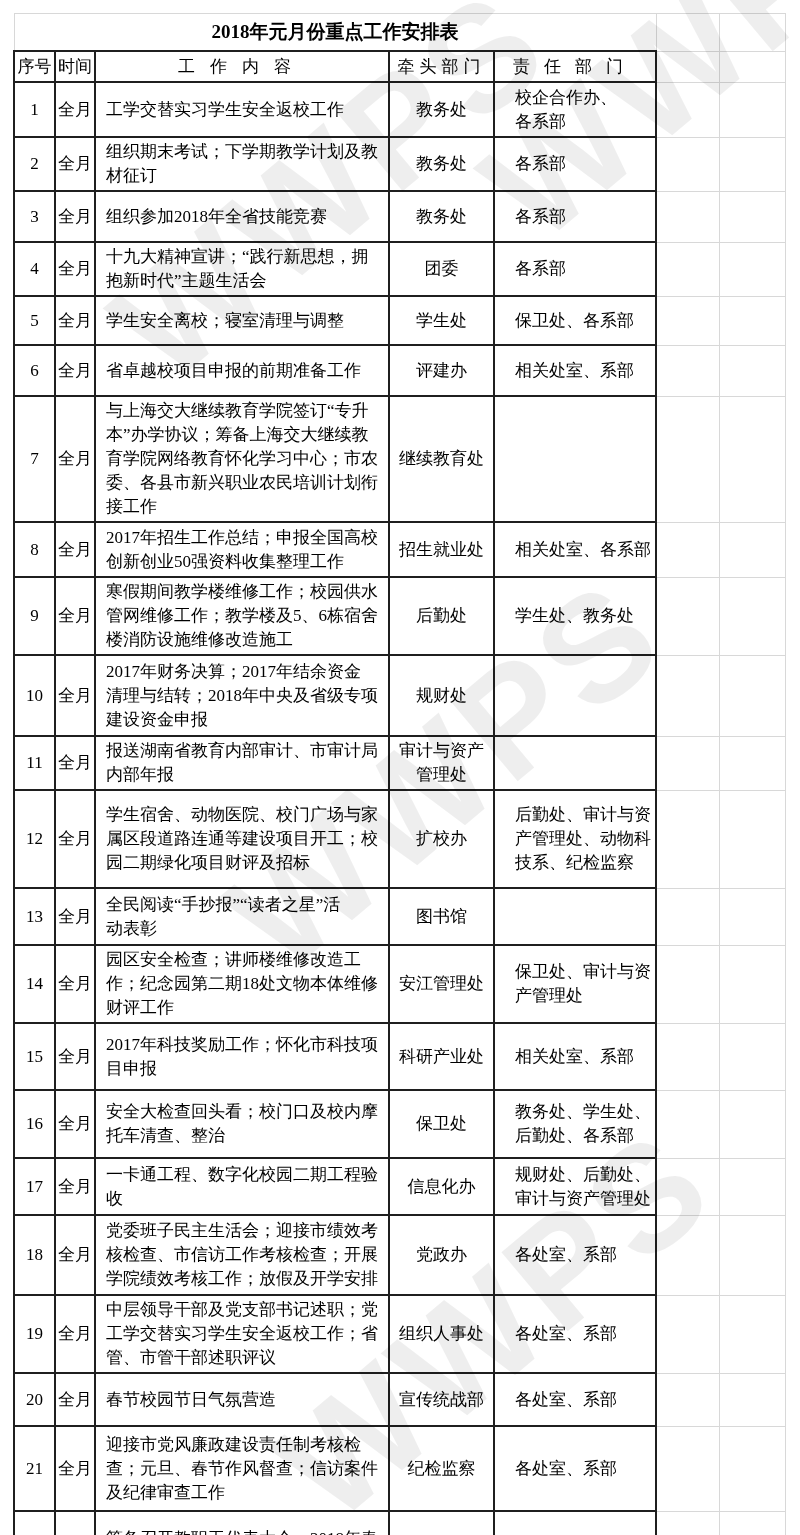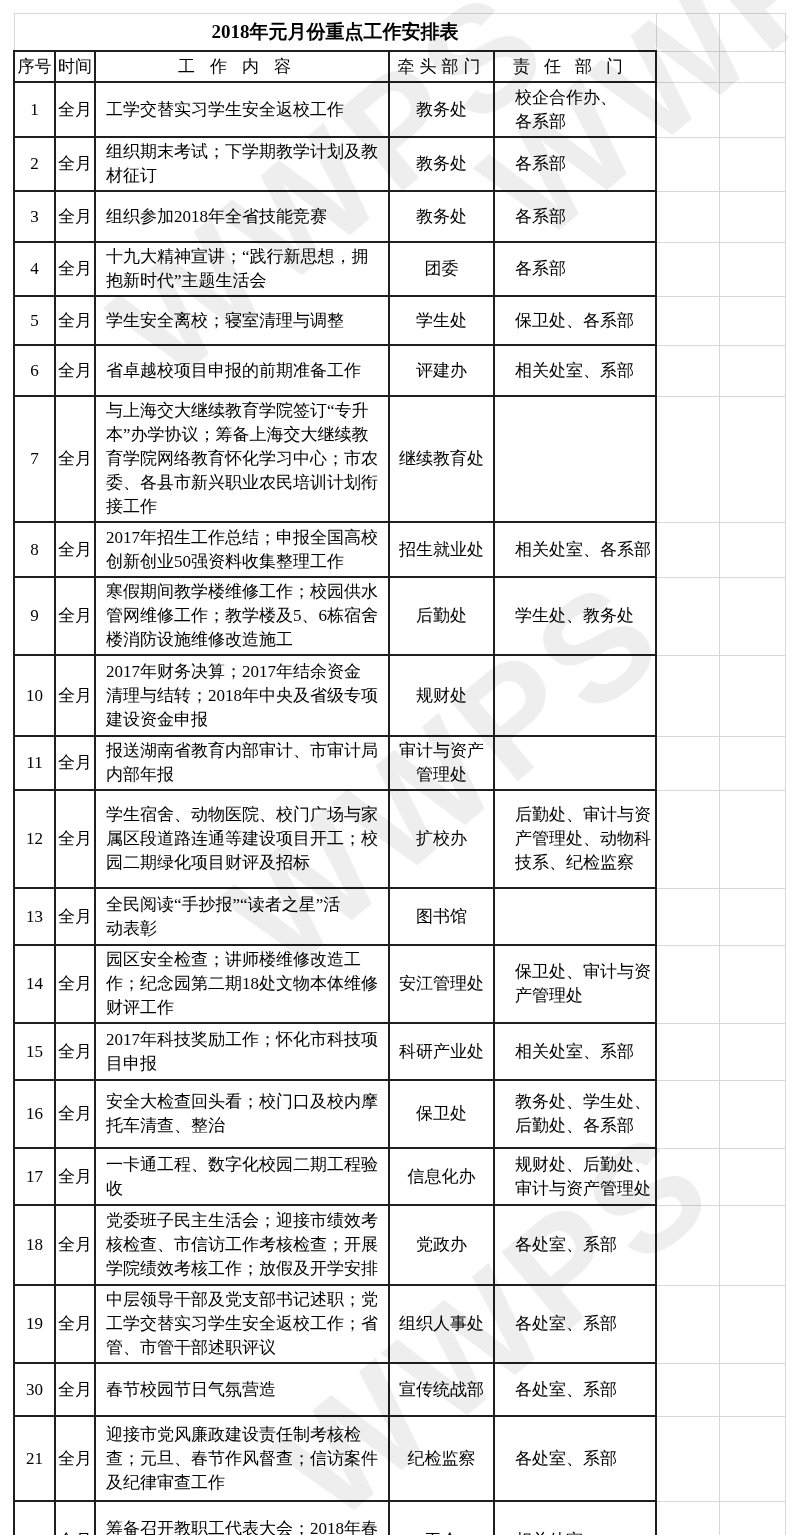--- a/index.html
+++ b/index.html
@@ -227,21 +227,21 @@
     <td class="dk time-cell">全月</td>
     <td class="dk content-cell">园区安全检查；讲师楼维修改造工
 作；纪念园第二期18处文物本体维修
 财评工作</td>
     <td class="dk lead-cell">安江管理处</td>
     <td class="dk resp-cell">保卫处、审计与资
 产管理处</td>
     <td class="lt"></td>
     <td class="lt"></td>
   </tr>
-      <tr style="height: 57px;">
+      <tr style="height: 67px;">
     <td class="dk num-cell">15</td>
     <td class="dk time-cell">全月</td>
     <td class="dk content-cell">2017年科技奖励工作；怀化市科技项
 目申报</td>
     <td class="dk lead-cell">科研产业处</td>
     <td class="dk resp-cell">相关处室、系部</td>
     <td class="lt"></td>
     <td class="lt"></td>
   </tr>
       <tr style="height: 68px;">
@@ -282,21 +282,21 @@
     <td class="dk time-cell">全月</td>
     <td class="dk content-cell">中层领导干部及党支部书记述职；党
 工学交替实习学生安全返校工作；省
 管、市管干部述职评议</td>
     <td class="dk lead-cell">组织人事处</td>
     <td class="dk resp-cell">各处室、系部</td>
     <td class="lt"></td>
     <td class="lt"></td>
   </tr>
       <tr style="height: 53px;">
-    <td class="dk num-cell">30</td>
+    <td class="dk num-cell">20</td>
     <td class="dk time-cell">全月</td>
     <td class="dk content-cell">春节校园节日气氛营造</td>
     <td class="dk lead-cell">宣传统战部</td>
     <td class="dk resp-cell">各处室、系部</td>
     <td class="lt"></td>
     <td class="lt"></td>
   </tr>
       <tr style="height: 85px;">
     <td class="dk num-cell">21</td>
     <td class="dk time-cell">全月</td>

